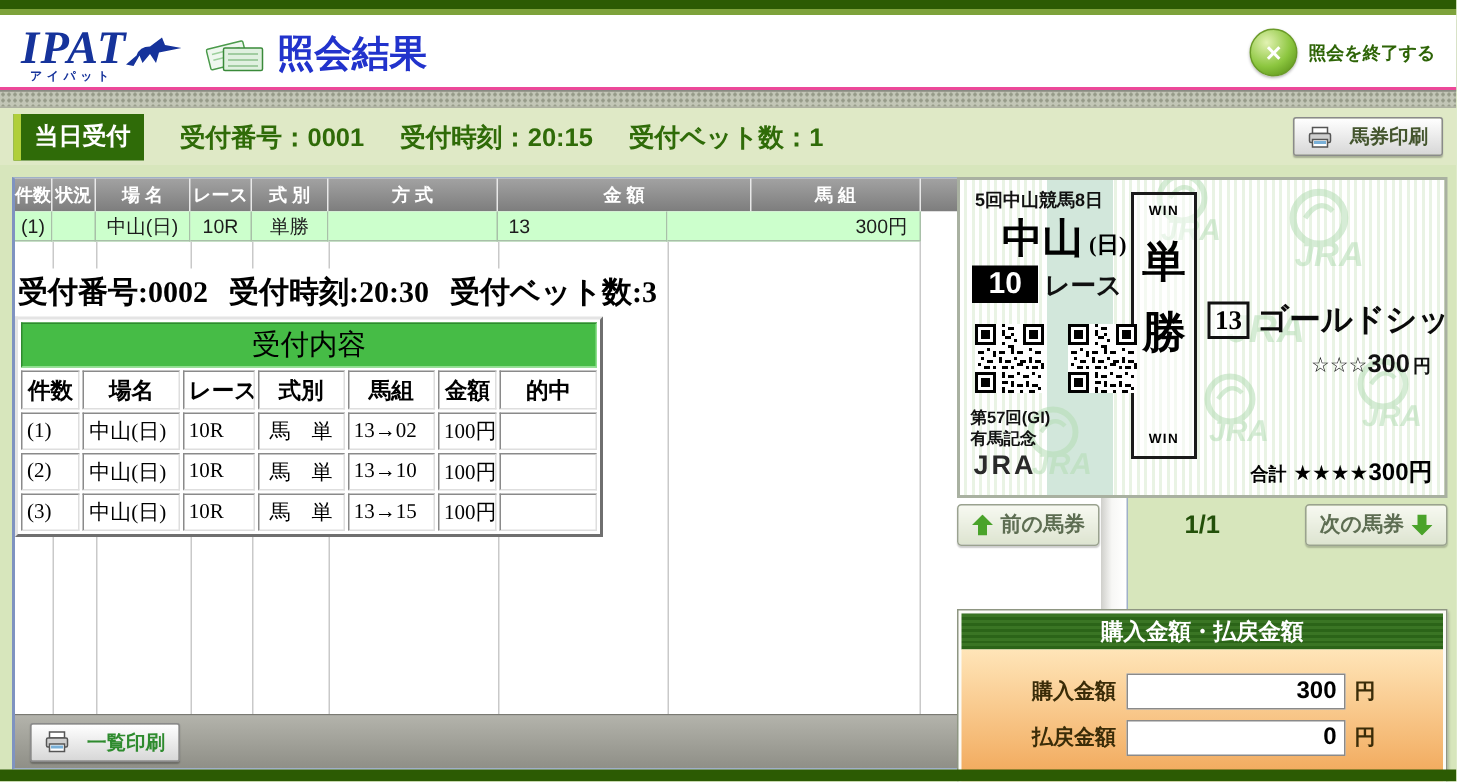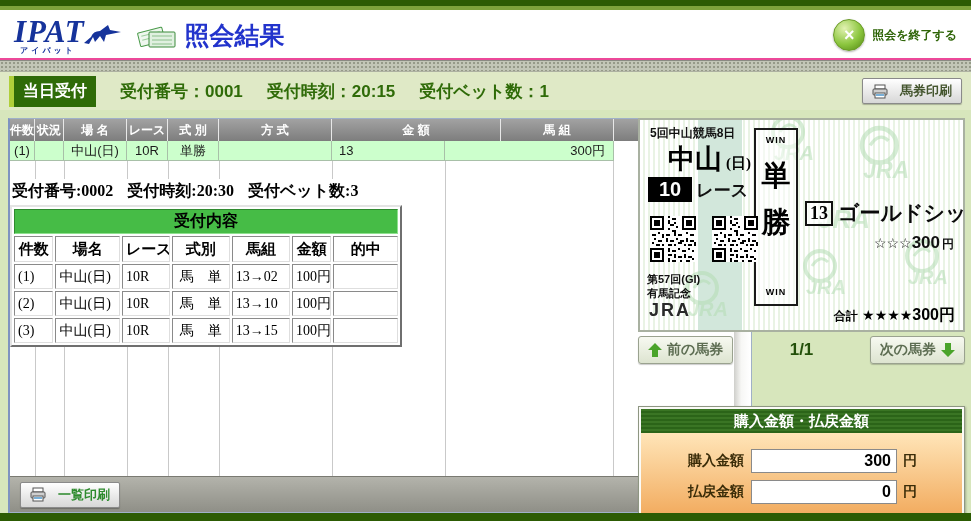--- a/index.html
+++ b/index.html
@@ -54,33 +54,33 @@
   .grid{position:absolute;left:0;top:42px;bottom:36px;width:604px;}
   .vline{position:absolute;top:0;bottom:0;width:1px;background:#c9c9c9;}
   .scrolltrack{position:absolute;top:42px;right:1px;width:16px;bottom:36px;
                background:linear-gradient(to right,#cfcfcb,#f7f7f5 45%,#ffffff);}
   .bbar{position:absolute;left:0;right:0;bottom:0;height:36px;
         background:linear-gradient(#b3b3ab,#8f8f87);border-top:1px solid #7a7a72;
         display:flex;align-items:center;padding-left:10px;box-sizing:border-box;}
 
   
   .popup{position:absolute;left:0;top:60px;width:402px;background:#fff;}
-  .ptitle{font-family:"Liberation Serif",serif;font-weight:bold;font-size:16px;color:#000;
+  .ptitle{font-family:"Liberation Serif",serif;font-weight:bold;font-size:20px;color:#000;
           padding:2px 0 3px 2px;white-space:nowrap;}
   .ptitle span{margin-right:14px;}
   .ptable{border-collapse:separate;border-spacing:2px;width:392px;table-layout:fixed;
           border:2px solid;border-color:#e4e4e4 #6f6f6f #6f6f6f #e4e4e4;background:#fff;
           font-family:"Liberation Serif",serif;}
   .ptable th,.ptable td{border:1px solid;border-color:#8a8a8a #dedede #dedede #8a8a8a;
           padding:1px 3px;font-size:14px;white-space:nowrap;overflow:hidden;}
   .ptable th{font-size:15px;font-weight:bold;text-align:center;height:22px;}
   .ptable td{height:21px;text-align:left;}
   .ptable td.ctr{text-align:center;}
   .pgreen{background:#46bc46;}
-  .ptable .pghead{font-size:16px;font-weight:bold;text-align:center;height:18px;border-color:#2f8a2f #8fe08f #8fe08f #2f8a2f;}
+  .ptable .pghead{font-size:19px;font-weight:normal;text-align:center;height:18px;border-color:#2f8a2f #8fe08f #8fe08f #2f8a2f;}
   .ptable .pgfoot{font-size:15px;font-weight:bold;text-align:right;padding-right:10px;height:20px;border-color:#2f8a2f #8fe08f #8fe08f #2f8a2f;}
 
   
   .rpanel{position:absolute;left:638px;top:118px;width:327px;height:395px;}
   .ticket{position:relative;width:327px;height:214px;border:2px solid #a9b1a1;box-sizing:border-box;
           background:repeating-linear-gradient(90deg,#ffffff 0,#ffffff 3px,#e9f3e4 3px,#e9f3e4 5px);
           overflow:hidden;}
   .tstripe{position:absolute;left:58px;top:0;width:44px;height:100%;background:#d2e7db;z-index:1;}
   .wm{position:absolute;inset:0;z-index:2;opacity:.55;}
   .meeting{position:absolute;left:10px;top:5px;font-size:12px;font-weight:bold;color:#111;z-index:4;}

